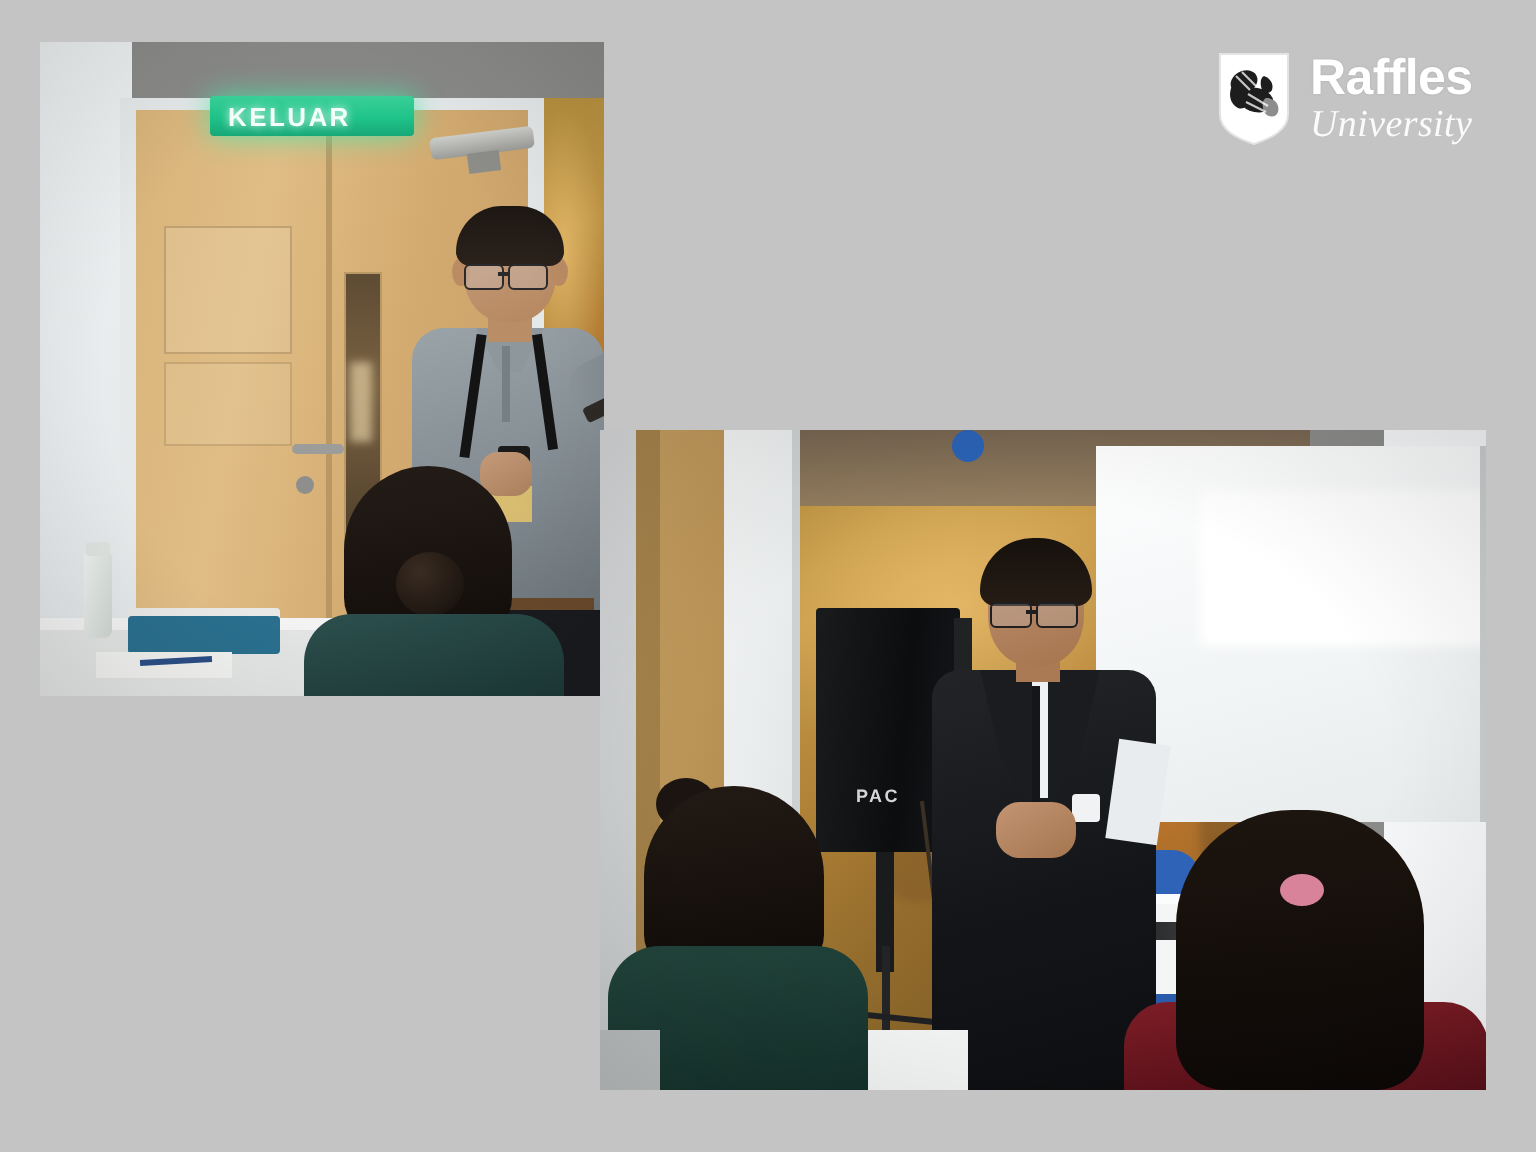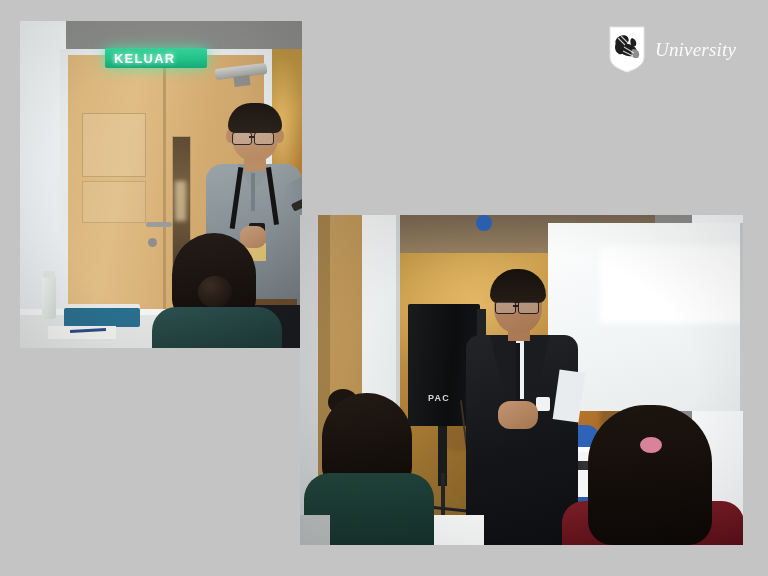--- a/index.html
+++ b/index.html
@@ -390,17 +390,18 @@
         </g>
         <g stroke="#ffffff" stroke-width="1.1" fill="none" opacity=".75">
           <path d="M10 13 L17 20"></path>
             <path d="M13 11 L20 18"></path>
           <path d="M16 22 L26 28"></path>
             <path d="M15 26 L25 31"></path>
         </g>
       </svg>
     </div>
     <div class="logo-text">
+      <div class="logo-name">Raffles</div>
       <div class="logo-sub">University</div>
     </div>
   </div>
 
 </div>
 
 </body></html>

